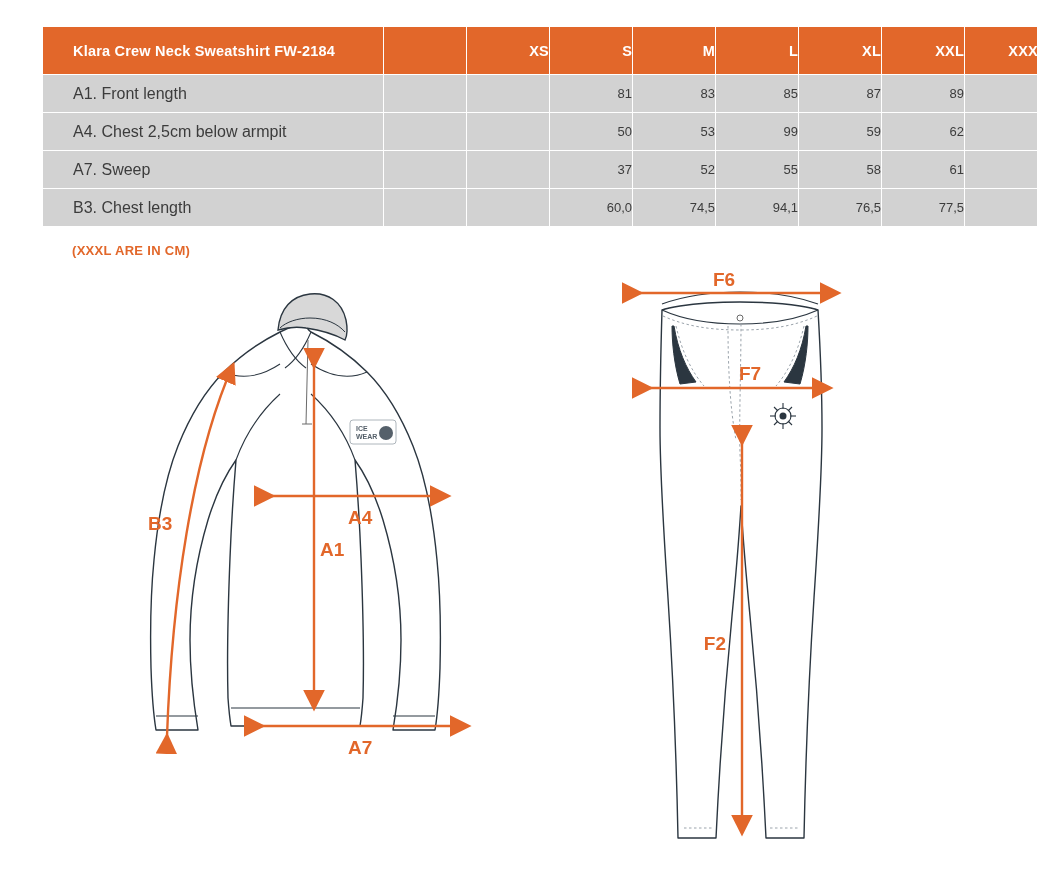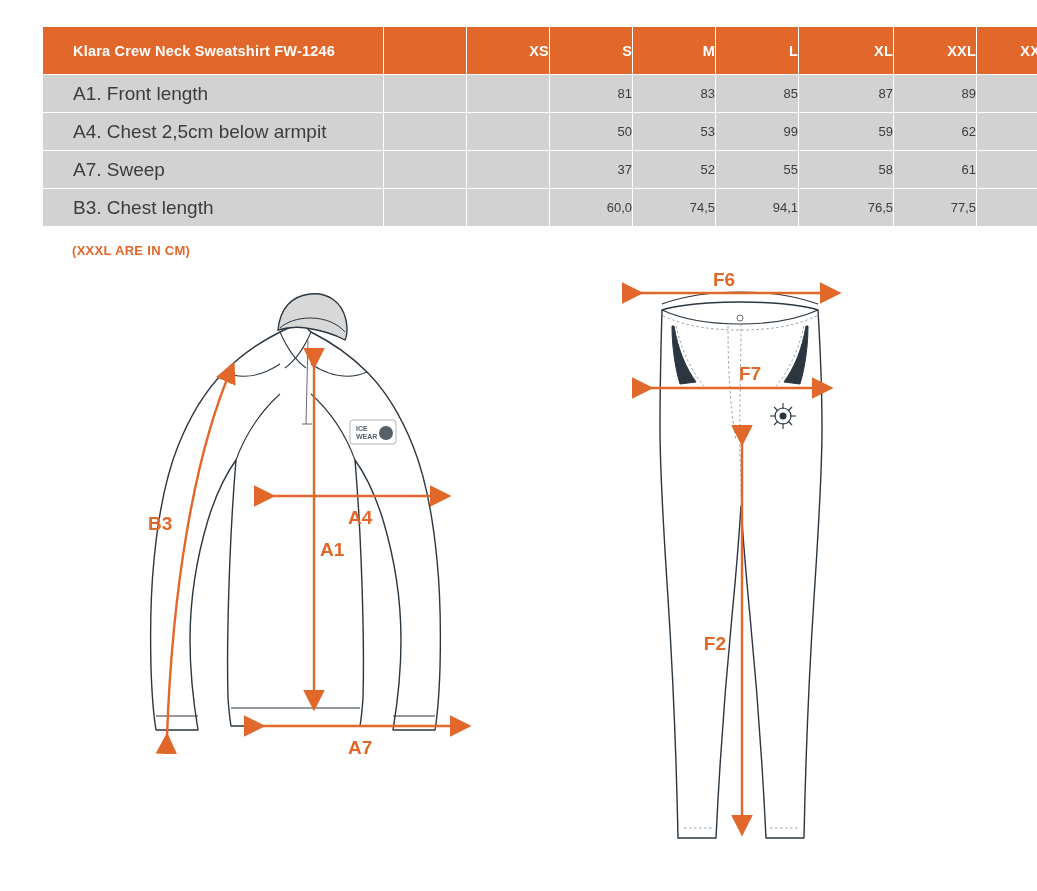--- a/index.html
+++ b/index.html
@@ -57,21 +57,21 @@
   table.size-table tbody td {
     background: #d2d2d2;
     color: #3c3c3c;
     font-weight: normal;
     font-size: 13px;
     height: 37px;
   }
   table.size-table tbody td.label-cell {
     text-align: left;
     padding-left: 30px;
-    font-size: 19px;
+    font-size: 16px;
     color: #3c3c3c;
   }
   .note {
     position: absolute;
     left: 72px;
     top: 243px;
     color: #e2672a;
     font-size: 13px;
     font-weight: bold;
     letter-spacing: 0.3px;
@@ -107,27 +107,27 @@
 </style>
 </head>
 <body>
 
 <div class="page">
 
   <div class="table-wrap">
     <table class="size-table">
       <thead>
         <tr>
-          <th class="title-cell" style="width:310px;">Klara Crew Neck Sweatshirt FW-1246</th>
+          <th class="title-cell" style="width:310px;">Klara Crew Neck Sweatshirt FW-2184</th>
           <th style="width:82px;"></th>
           <th style="width:82px;">XS</th>
           <th style="width:82px;">S</th>
           <th style="width:82px;">M</th>
           <th style="width:82px;">L</th>
-          <th style="width:82px;padding-left:12px;">XL</th>
+          <th style="width:82px;">XL</th>
           <th style="width:82px;">XXL</th>
           <th style="width:82px;">XXXL</th>
         </tr>
       </thead>
       <tbody>
         <tr>
           <td class="label-cell">A1. Front length</td>
           <td></td>
           <td></td>
           <td>81</td>

